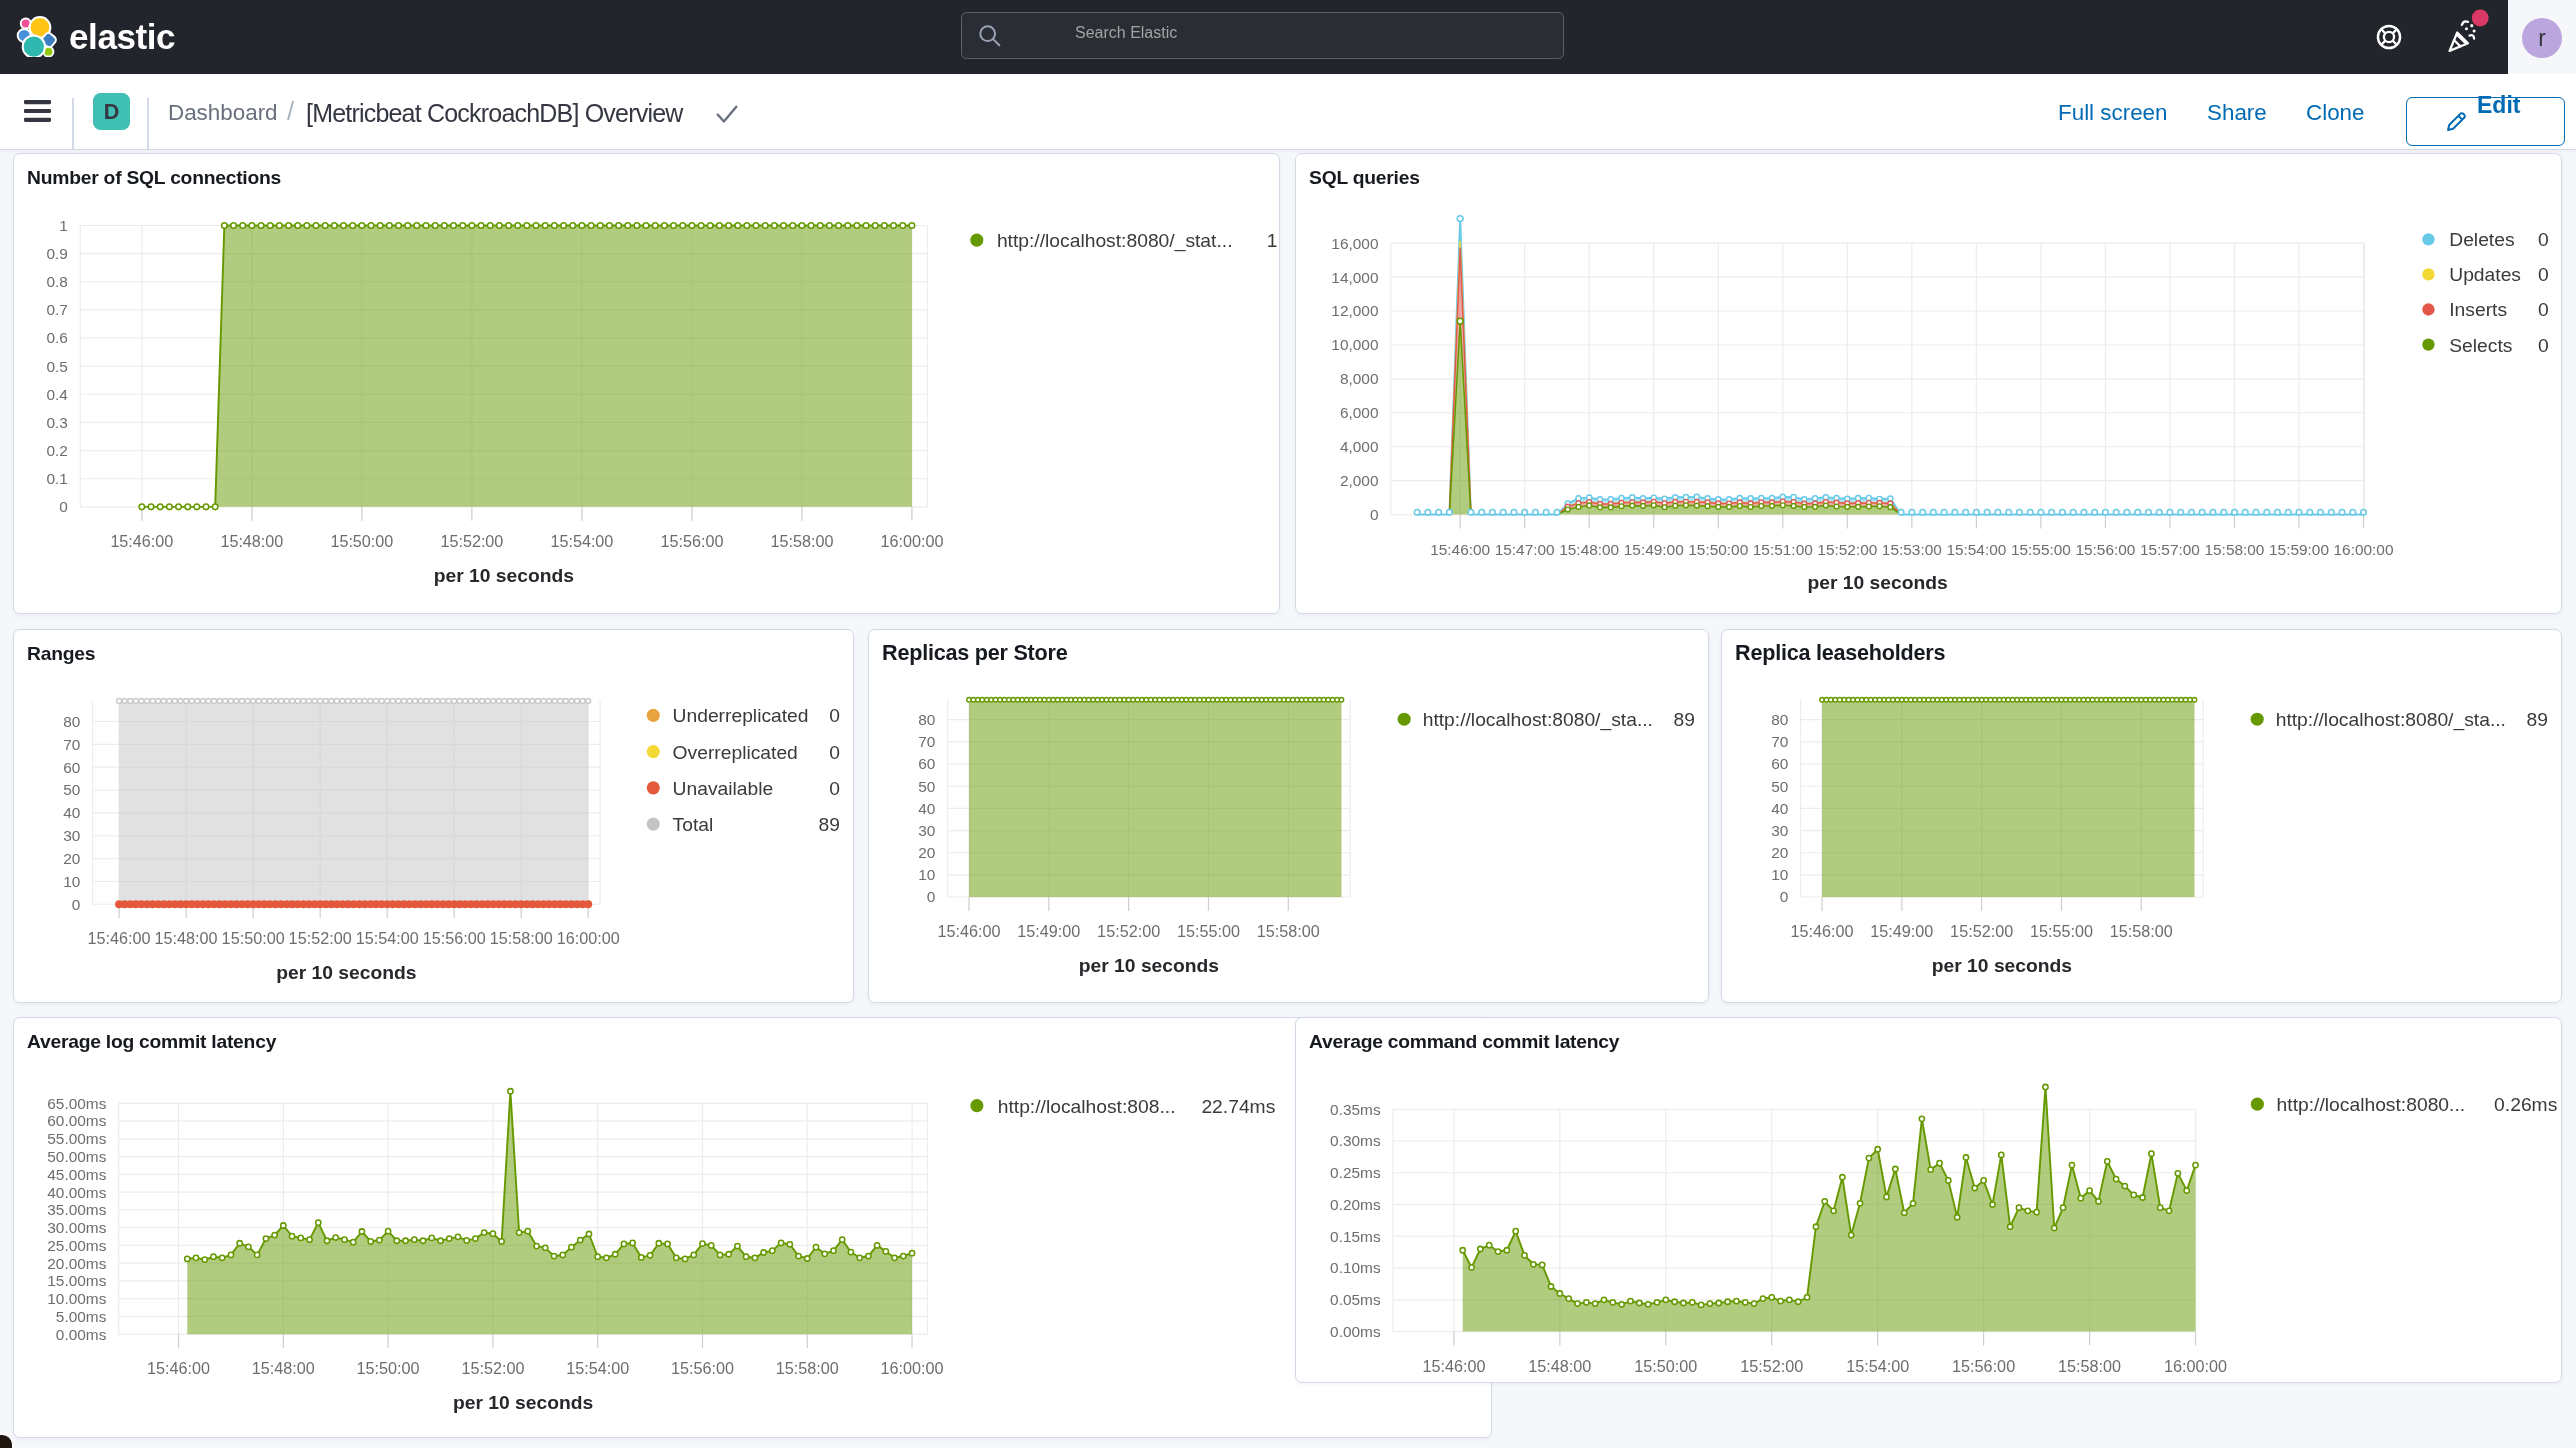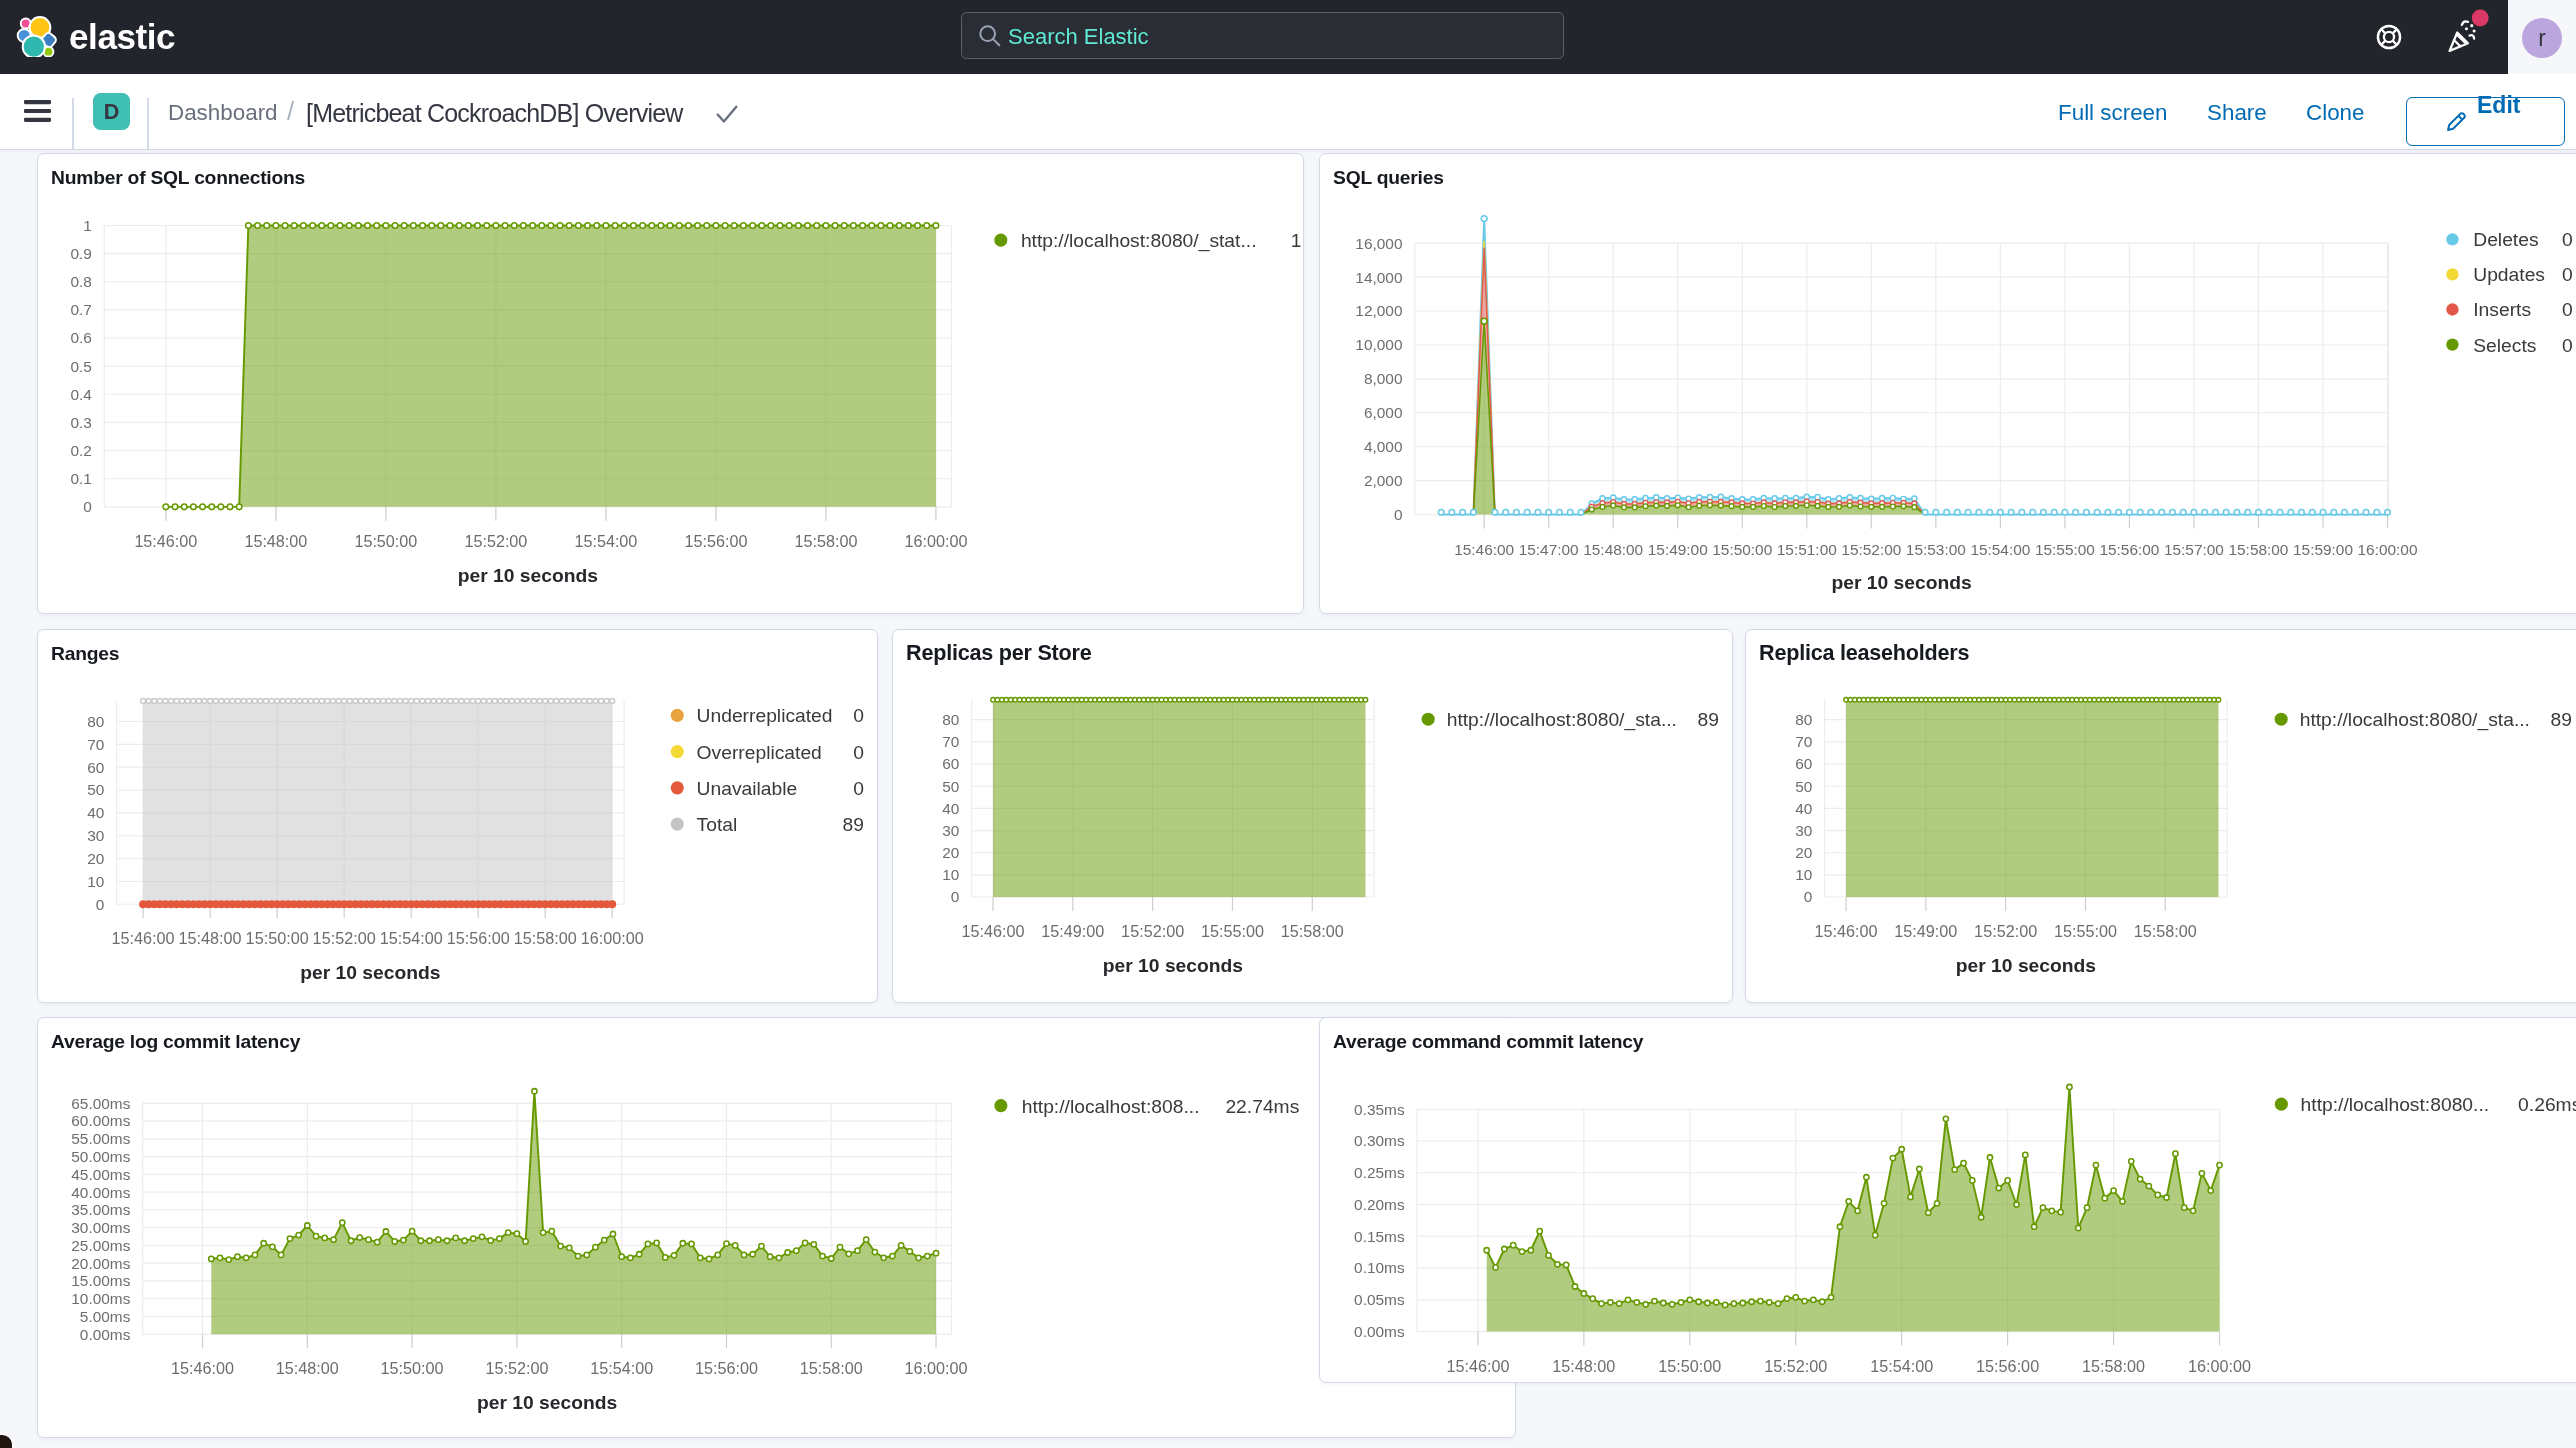--- a/index.html
+++ b/index.html
@@ -1,38 +1,38 @@
 <!DOCTYPE html>
 <html style="font-size:12.3px"><head><meta charset="utf-8"><title>[Metricbeat CockroachDB] Overview - Elastic</title>
 <style>
 * { box-sizing: border-box; }
 html,body { margin:0; padding:0; width:2576px; height:1448px; background:#F5F7FA;
   font-family:"Liberation Sans",sans-serif; overflow:hidden; }
 .abs { position:absolute; }
 .panel { position:absolute; background:#fff; border:1.5px solid #D3DAE6; border-radius:7px;
-  box-shadow: 0 1.5px 3.9px rgba(110,130,160,.08); overflow:hidden;margin-left:24px; }
+  box-shadow: 0 1.5px 3.9px rgba(110,130,160,.08); overflow:hidden; }
 .panel svg { position:absolute; left:-1.5px; top:-1.5px; }
 </style></head>
 <body>
 <div class="abs" style="left:0;top:0;width:2508px;height:74px;background:#23252C">
   <svg class="abs" style="left:15.4px;top:14px" width="43" height="43" viewBox="0 0 56 56">
 <circle cx="14" cy="12.5" r="6.5" fill="#F04E98" stroke="#fff" stroke-width="2.6"></circle>
 <circle cx="12" cy="28" r="8.5" fill="#4A90D9" stroke="#fff" stroke-width="2.6"></circle>
 <circle cx="32.5" cy="17.5" r="13.5" fill="#FEC514" stroke="#fff" stroke-width="2.6"></circle>
 <rect x="36" y="26" width="16" height="16" rx="5" fill="#3B7EC1" stroke="#fff" stroke-width="2.6" transform="rotate(40 44 34)"></rect>
 <circle cx="43.5" cy="49" r="6.5" fill="#93C90E" stroke="#fff" stroke-width="2.6"></circle>
 <circle cx="24.5" cy="42.5" r="14.5" fill="#2FB8AF" stroke="#fff" stroke-width="2.6"></circle>
 </svg>
   <div class="abs" style="left:69px;top:17px;color:#fff;font-size:35px;font-weight:600;letter-spacing:-0.4px">elastic</div>
   <div class="abs" style="left:961px;top:12.3px;width:603px;height:47px;border:1.5px solid #596170;border-radius:5.4px;background:rgba(255,255,255,0.04)"></div>
   <svg class="abs" style="left:976px;top:21.6px" width="28" height="28" viewBox="0 0 36 36">
 <circle cx="15" cy="15" r="9.5" fill="none" stroke="#98A2B3" stroke-width="2.6"></circle>
 <line x1="22" y1="22" x2="30" y2="30" stroke="#98A2B3" stroke-width="2.6" stroke-linecap="round"></line>
 </svg>
-  <div class="abs" style="left:1008px;top:24px;color:#5eead4;font-size:22px">Search Elastic</div>
+  <div class="abs" style="left:1075px;top:24px;color:#a3a3a3;font-size:16px">Search Elastic</div>
   <svg class="abs" style="left:2376px;top:24px" width="26" height="26" viewBox="0 0 34 34">
 <circle cx="17" cy="17" r="14.5" fill="none" stroke="#fff" stroke-width="3.2"></circle>
 <circle cx="17" cy="17" r="6.6" fill="none" stroke="#fff" stroke-width="3"></circle>
 <g stroke="#fff" stroke-width="3">
 <line x1="7.2" y1="7.2" x2="12.2" y2="12.2"></line>
 <line x1="26.8" y1="7.2" x2="21.8" y2="12.2"></line>
 <line x1="7.2" y1="26.8" x2="12.2" y2="21.8"></line>
 <line x1="26.8" y1="26.8" x2="21.8" y2="21.8"></line>
 </g>
 </svg>

